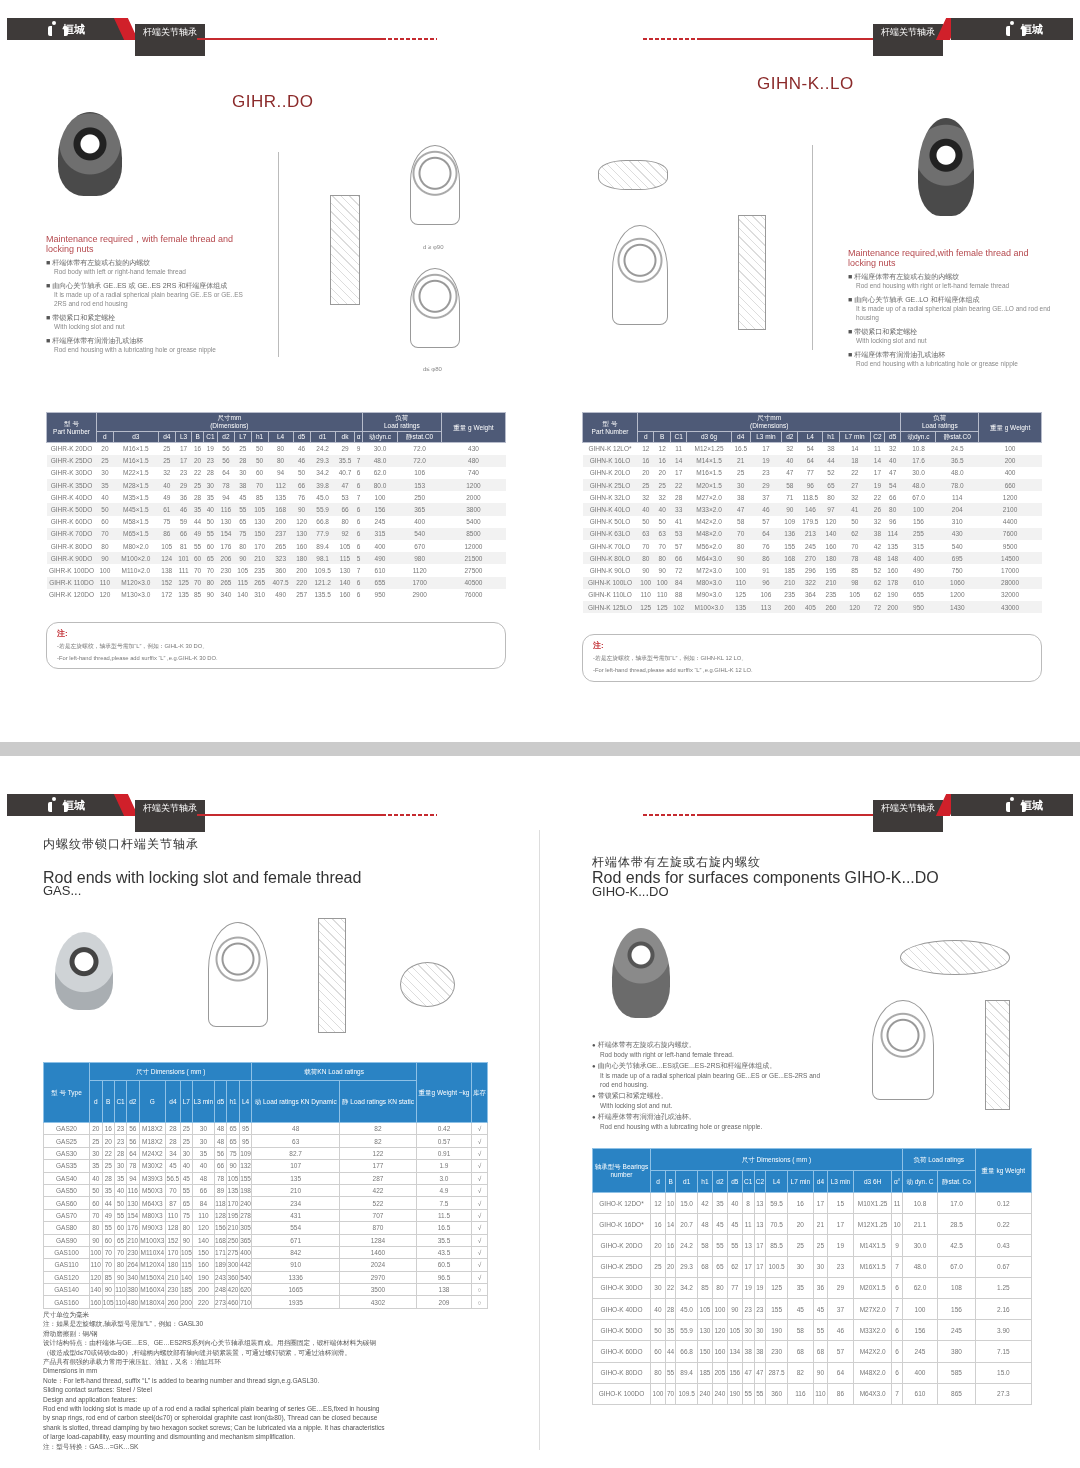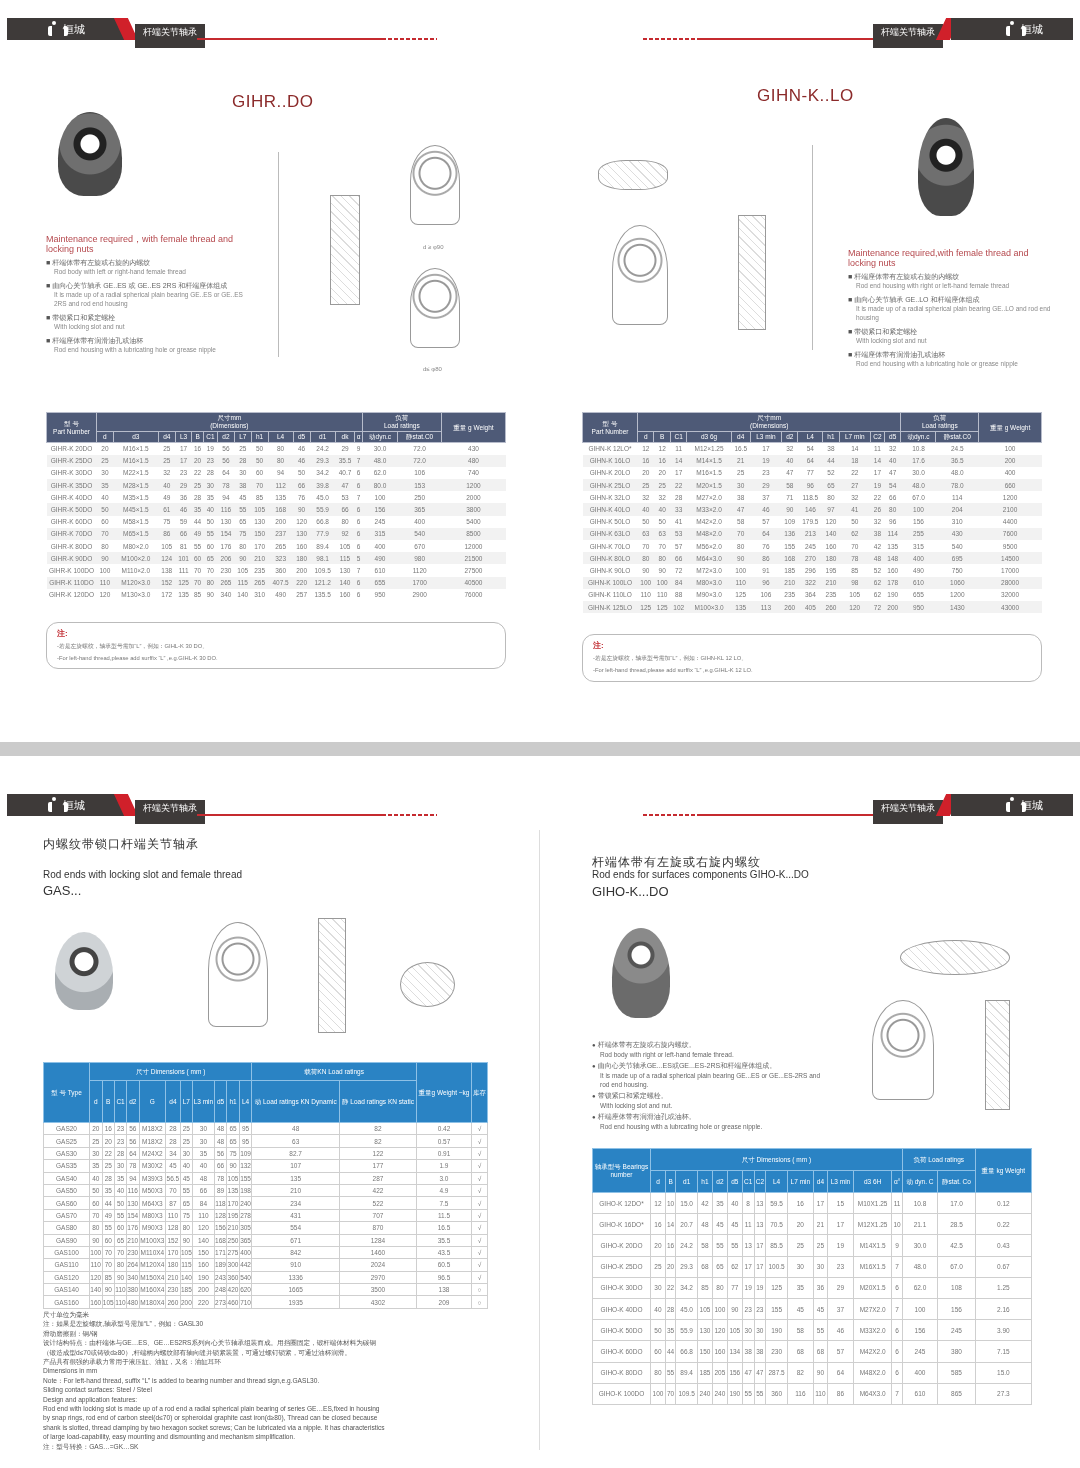--- a/index.html
+++ b/index.html
@@ -3,24 +3,24 @@
 <meta charset="utf-8">
 <style>
 *{box-sizing:border-box;margin:0;padding:0}
 body{width:1080px;height:1468px;background:#fff;font-family:"Liberation Sans","DejaVu Sans",sans-serif;color:#666;position:relative;overflow:hidden}
 .sep{position:absolute;left:0;top:742px;width:1080px;height:14px;background:#cbcbcb}
 .vline{position:absolute;width:1px;background:#bbb}
 
 .hdr{position:absolute;height:26px}
 .hdr .dark{position:absolute;top:4px;height:22px;background:#3e3a39}
 .hdr .red{position:absolute;top:4px;height:22px;background:#d0202a}
-.hdr .tab{position:absolute;top:10px;height:24px;background:#3e3a39;color:#fff;font-size:9px;line-height:16px;padding:0 8px}
+.hdr .tab{position:absolute;top:10px;height:32px;background:#3e3a39;color:#fff;font-size:9px;line-height:16px;padding:0 8px}
 .hdr .rl{position:absolute;top:24px;height:2px;background:#c52a2f}
 .hdr .dash{position:absolute;top:24px;height:2px;background:repeating-linear-gradient(90deg,#c52a2f 0 4px,transparent 4px 6px)}
-.logo{position:absolute;top:7px;color:#fff;font-size:11px;font-weight:normal;display:flex;align-items:center;gap:2px}
+.logo{position:absolute;top:7px;color:#fff;font-size:11px;font-weight:bold;display:flex;align-items:center;gap:2px}
 .logo .mark{width:14px;height:16px;position:relative}
 .logo .mark:before{content:"";position:absolute;left:1px;top:5px;width:12px;height:10px;border-left:4px solid #fff;border-right:4px solid #fff;border-radius:2px}
 .logo .mark:after{content:"";position:absolute;left:5px;top:0;width:4px;height:4px;background:#fff;border-radius:50%}
 .h-title{position:absolute;font-size:17px;color:#8b2a2a;font-weight:normal;letter-spacing:.5px}
 
 .photo{position:absolute;border-radius:50% 50% 40% 40%/55% 55% 35% 35%;background:radial-gradient(circle at 50% 38%,#fff 0 9px,#222 10px 16px,#6f6f6f 17px 30px,#4a4a4a 31px)}
 .photo.light{background:radial-gradient(circle at 50% 38%,#fff 0 9px,#444 10px 14px,#cfd3d6 15px 30px,#a9aeb2 31px)}
 
 .draw{position:absolute;border:1px solid #999;background:repeating-linear-gradient(45deg,transparent 0 5px,#ddd 5px 6px)}
 .draw.round{border-radius:50% 50% 8px 8px/45% 45% 8px 8px;background:radial-gradient(circle at 50% 35%,#fff 0 14px,#999 15px 16px,#fff 17px 20px,#aaa 21px 22px,#fff 23px)}
@@ -38,21 +38,21 @@
 table.t1 th{background:#4e5a77;color:#fff;font-weight:normal;border:1px solid #b7bccb;padding:1px 0;line-height:8px}
 table.t1 td{height:12.2px;border:none}
 table.t1 tr:nth-child(even) td{background:#f2f2f2}
 table.t2 th{background:#2a83c4;color:#fff;font-weight:normal;border:1px solid #8ec1e6;padding:1px 0;line-height:7px}
 table.t2 td{border:1px solid #cfcfcf;height:12.4px}
 table.t3 th{background:#2a83c4;color:#fff;font-weight:normal;border:1px solid #8ec1e6;padding:1px 0;line-height:8px}
 table.t3 td{border:1px solid #cfcfcf;height:21.2px}
 .note{position:absolute;border:1px solid #bbb;border-radius:12px;padding:5px 10px;font-size:5.8px;color:#777;line-height:12px}
 .note .nt{color:#c0282e;font-size:8px;font-weight:bold}
 .sect-cn{position:absolute;font-size:12px;color:#333;letter-spacing:1px}
-.sect-en{position:absolute;font-size:10px;color:#333}
+.sect-en{position:absolute;font-size:16px;color:#333}
 .sect-code{position:absolute;font-size:13px;color:#333;font-weight:normal}
 .notes{position:absolute;font-size:6.6px;color:#555;line-height:9.4px}
 </style>
 </head>
 <body>
 
 <div class="hdr" style="left:7px;top:14px;width:440px">
   <div class="dark" style="left:0;width:118px"></div>
   <div class="red" style="left:112px;width:14px;transform:skewX(25deg)"></div>
   <div class="tab" style="left:128px">杆端关节轴承</div>
@@ -385,21 +385,21 @@
   <div class="dash" style="left:10px;width:55px"></div>
   <div class="rl" style="left:65px;width:185px"></div>
   <div class="tab" style="left:240px">杆端关节轴承</div>
   <div class="red" style="left:308px;width:14px;transform:skewX(-25deg)"></div>
   <div class="dark" style="left:318px;width:122px"></div>
   <div class="logo" style="left:372px">
       <span class="mark"></span>
       <span>恒城</span>
     </div>
 </div>
-<div class="h-title" style="left:757px;top:86px">GIHN-K..LO</div>
+<div class="h-title" style="left:757px;top:74px">GIHN-K..LO</div>
 <div class="draw" style="left:598px;top:160px;width:70px;height:30px;border-radius:40%"></div>
 <div class="draw round" style="left:612px;top:225px;width:56px;height:100px"></div>
 <div class="draw" style="left:738px;top:215px;width:28px;height:115px"></div>
 <div class="vline" style="left:812px;top:145px;height:205px"></div>
 <div class="photo" style="left:918px;top:118px;width:56px;height:98px"></div>
 
 <div class="feat" style="left:848px;top:248px;width:210px">
   <div class="lead">Maintenance required,with female thread and locking nuts</div>
   <div class="cn">杆端座体带有左旋或右旋的内螺纹</div>
     <div class="en">Rod end housing with right or left-hand female thread</div>

